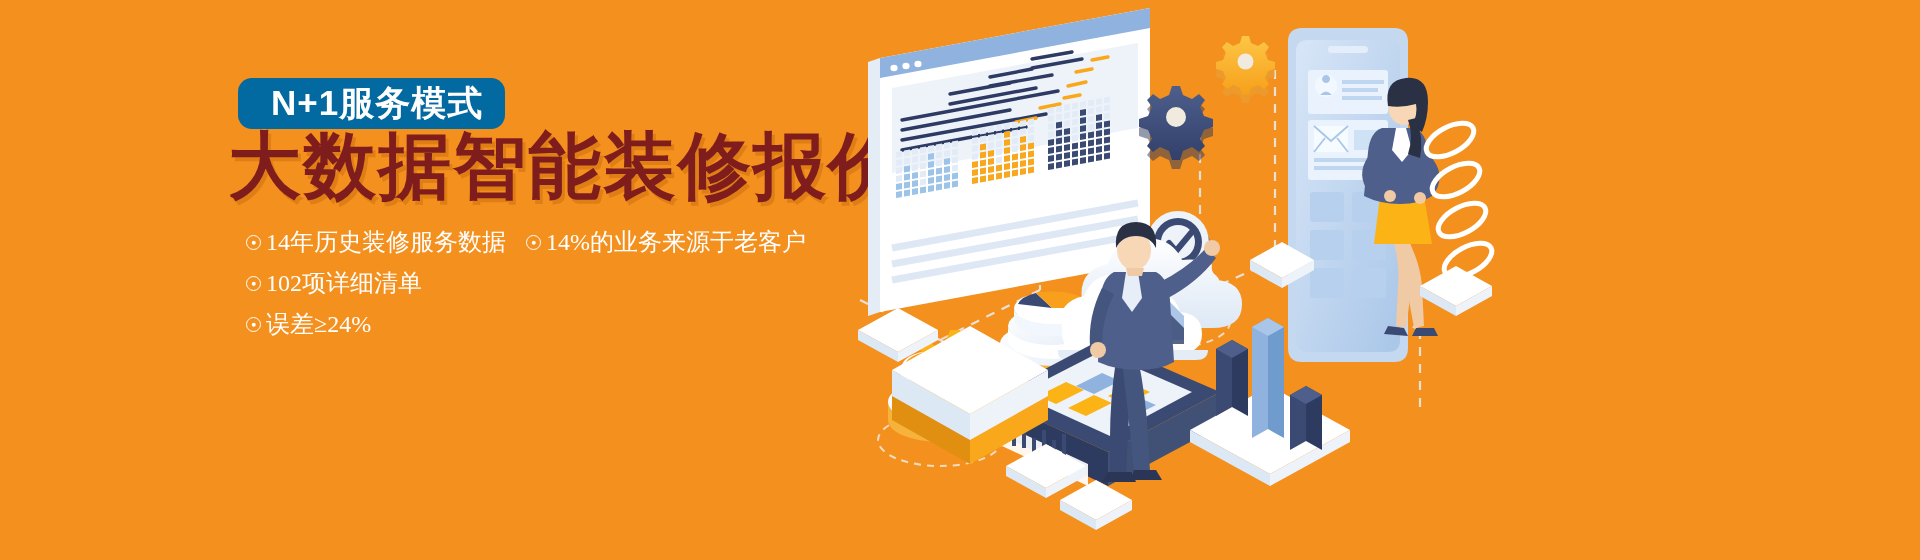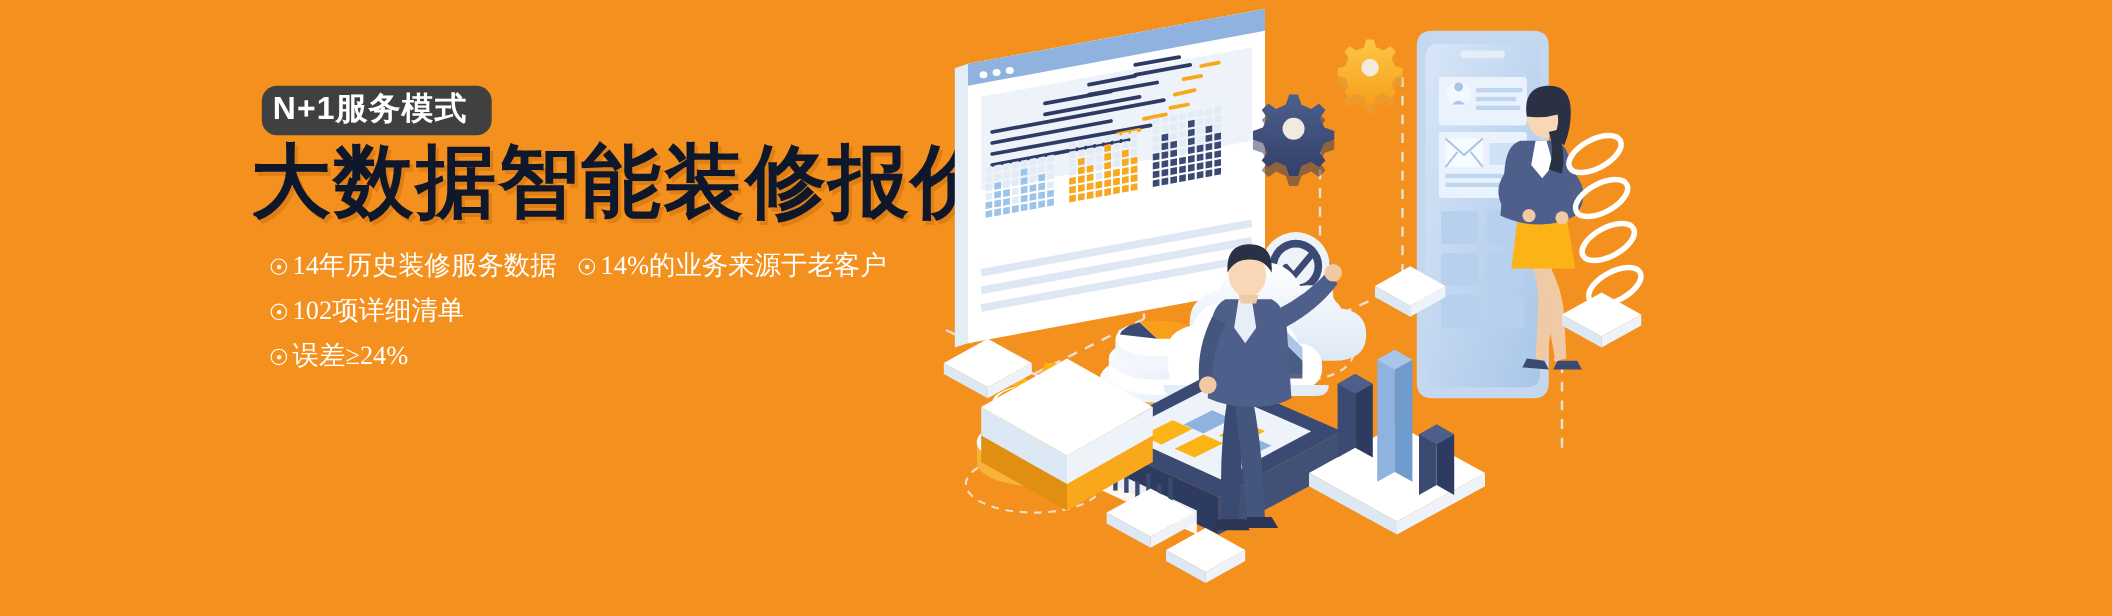--- a/index.html
+++ b/index.html
@@ -14,34 +14,34 @@
     background:#f4901e;
     overflow:hidden;
   }
 
   
   .text-col {
     position:absolute; left:0; top:0; width:1000px; height:560px;
   }
   .badge {
     position:absolute; left:238px; top:78px;
-    background:#404040;
+    background:#0369a1;
     color:#ffffff;
     border-radius:14px;
-    padding:7px 22px 9px 10px;
+    padding:7px 22px 9px 33px;
     font-family:"Liberation Sans", sans-serif;
     font-weight:bold;
-    font-size:29px;
+    font-size:35px;
     line-height:1;
     letter-spacing:1px;
     white-space:nowrap;
   }
   .headline {
     position:absolute; left:228px; top:128px;
-    color:#0f172a;
+    color:#7f1d1d;
     font-family:"Liberation Sans", sans-serif;
     font-weight:bold;
     font-size:73px;
     line-height:1.05;
     letter-spacing:2px;
     white-space:nowrap;
     text-shadow: 3px 4px 0 rgba(196,104,12,.45);
   }
 
   .bullets {

